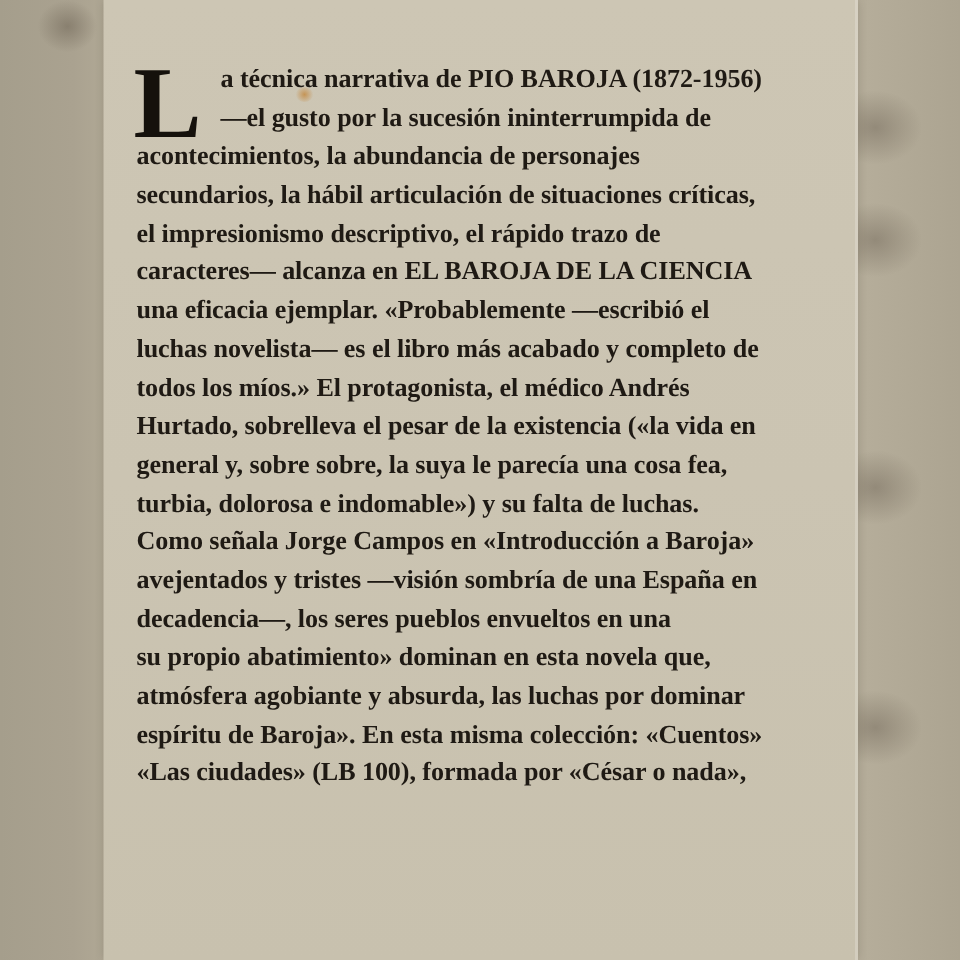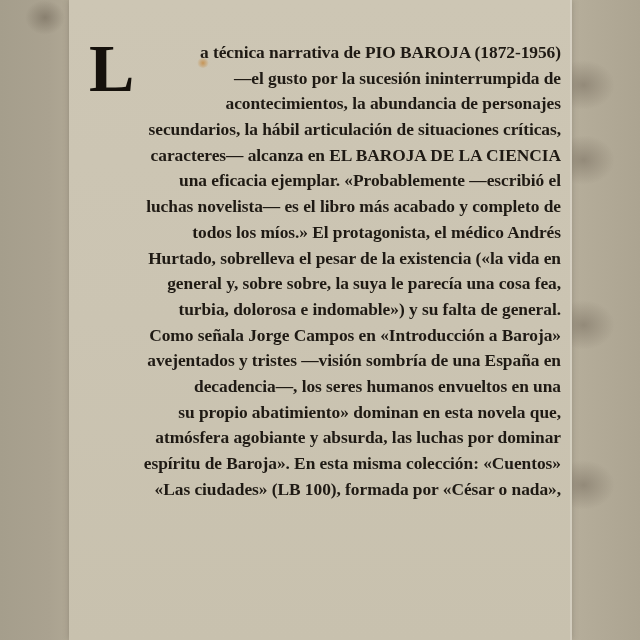--- a/index.html
+++ b/index.html
@@ -64,21 +64,20 @@
       color: #1f1a14;
       font-weight: bold;
       font-size: 17.4px;
       line-height: 25.7px;
       letter-spacing: -0.05px;
     }
     .line {
       white-space: nowrap;
       display: block;
       height: 25.7px;
-      text-align: right;
     }
     .first-lines {
       position: relative;
       padding-left: 56px;
     }
     .dropcap {
       position: absolute;
       left: -2px;
       top: 2px;
       font-size: 68px;
@@ -111,28 +110,29 @@
 <div class="page">
   <div class="stain"></div>
   <div class="text-block">
     <div class="first-lines">
       <span class="dropcap">L</span>
       <span class="line">a técnica narrativa de PIO BAROJA (1872-1956)</span>
       <span class="line">—el gusto por la sucesión ininterrumpida de</span>
     </div>
     <span class="line">acontecimientos, la abundancia de personajes</span>
     <span class="line">secundarios, la hábil articulación de situaciones críticas,</span>
+    <span class="line">el impresionismo descriptivo, el rápido trazo de</span>
     <span class="line">caracteres— alcanza en EL BAROJA DE LA CIENCIA</span>
     <span class="line">una eficacia ejemplar. «Probablemente —escribió el</span>
     <span class="line">luchas novelista— es el libro más acabado y completo de</span>
     <span class="line">todos los míos.» El protagonista, el médico Andrés</span>
     <span class="line">Hurtado, sobrelleva el pesar de la existencia («la vida en</span>
     <span class="line">general y, sobre sobre, la suya le parecía una cosa fea,</span>
-    <span class="line">turbia, dolorosa e indomable») y su falta de general.</span>
+    <span class="line">turbia, dolorosa e indomable») y su falta de luchas.</span>
     <span class="line">Como señala Jorge Campos en «Introducción a Baroja»</span>
     <span class="line">avejentados y tristes —visión sombría de una España en</span>
-    <span class="line">decadencia—, los seres humanos envueltos en una</span>
+    <span class="line">decadencia—, los seres pueblos envueltos en una</span>
     <span class="line">su propio abatimiento» dominan en esta novela que,</span>
     <span class="line">atmósfera agobiante y absurda, las luchas por dominar</span>
     <span class="line">espíritu de Baroja». En esta misma colección: «Cuentos»</span>
     <span class="line">«Las ciudades» (LB 100), formada por «César o nada»,</span>
   </div>
 </div>
 
 </body></html>

